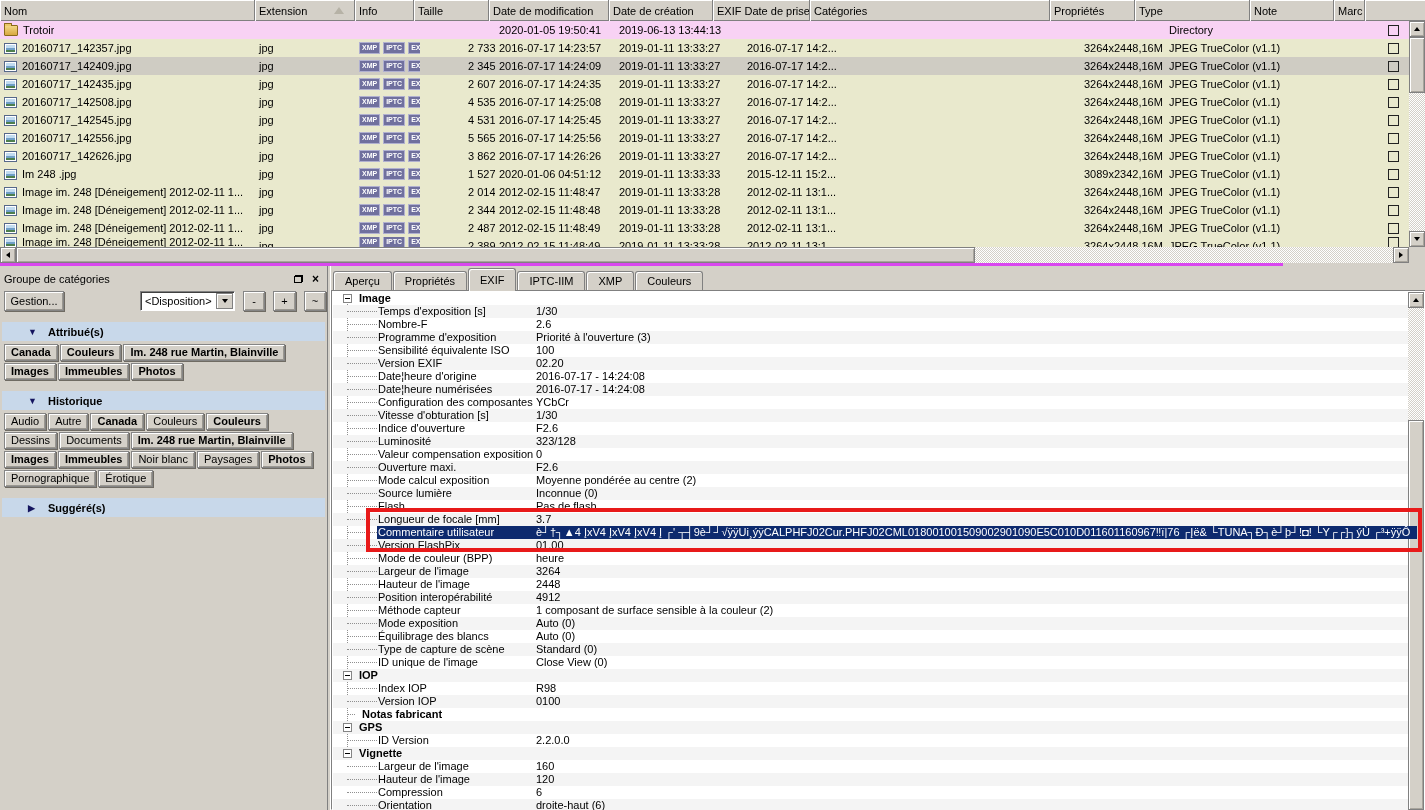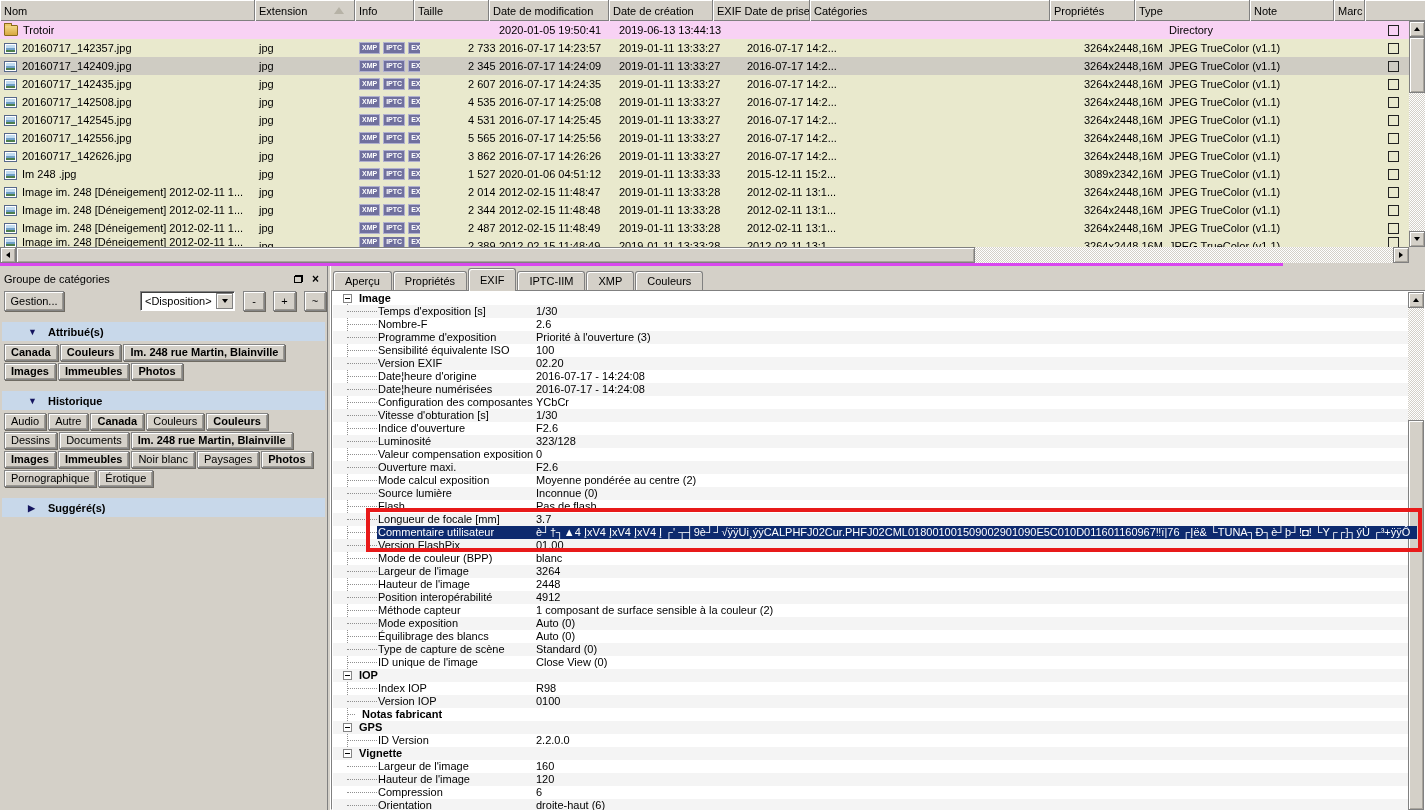--- a/index.html
+++ b/index.html
@@ -649,21 +649,21 @@
               <div class="tvalue">è┘†┐▲4 ĮxV4 ĮxV4 ĮxV4 Į ┌' ┬┤9è┘┘√ÿÿUi¸ýÿCALPHFJ02Cur.PHFJ02CML018001001509002901090E5C010D011601160967‼ï|76 ┌Įë&amp; └TUNA┐Ð┐è┘þ┘!◘! └Y┌┌]┐ýÙ ┌³+ÿÿÔ</div>
             </div>
             <div class="trow">
               <div class="tconn"></div>
               <div class="tlabel">Version FlashPix</div>
               <div class="tvalue">01.00</div>
             </div>
             <div class="trow">
               <div class="tconn"></div>
               <div class="tlabel">Mode de couleur (BPP)</div>
-              <div class="tvalue">blanc</div>
+              <div class="tvalue">heure</div>
             </div>
             <div class="trow">
               <div class="tconn"></div>
               <div class="tlabel">Largeur de l'image</div>
               <div class="tvalue">3264</div>
             </div>
             <div class="trow">
               <div class="tconn"></div>
               <div class="tlabel">Hauteur de l'image</div>
               <div class="tvalue">2448</div>

